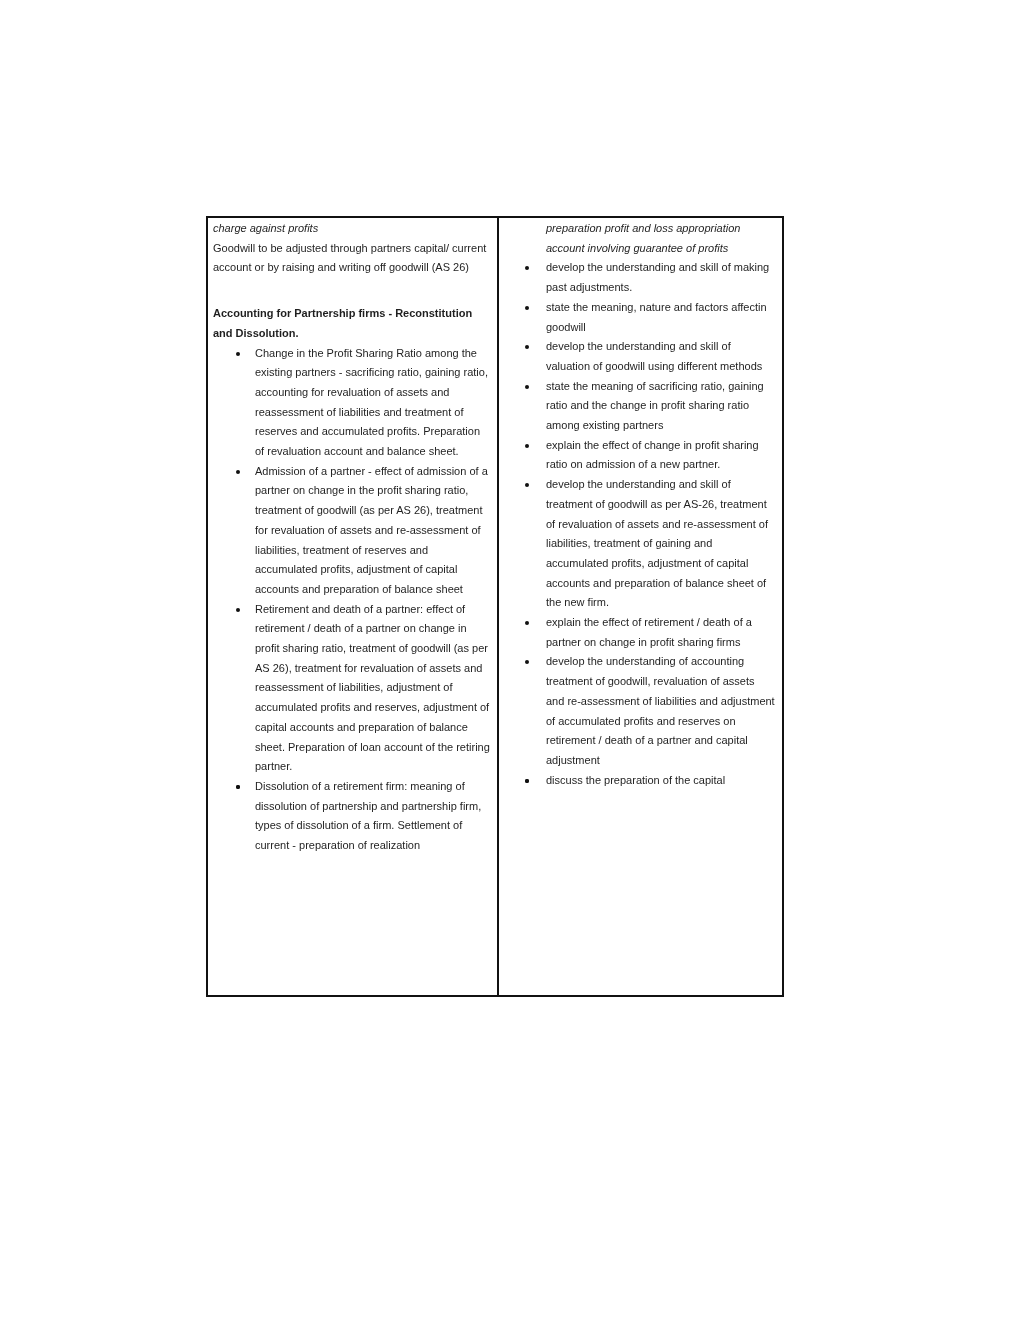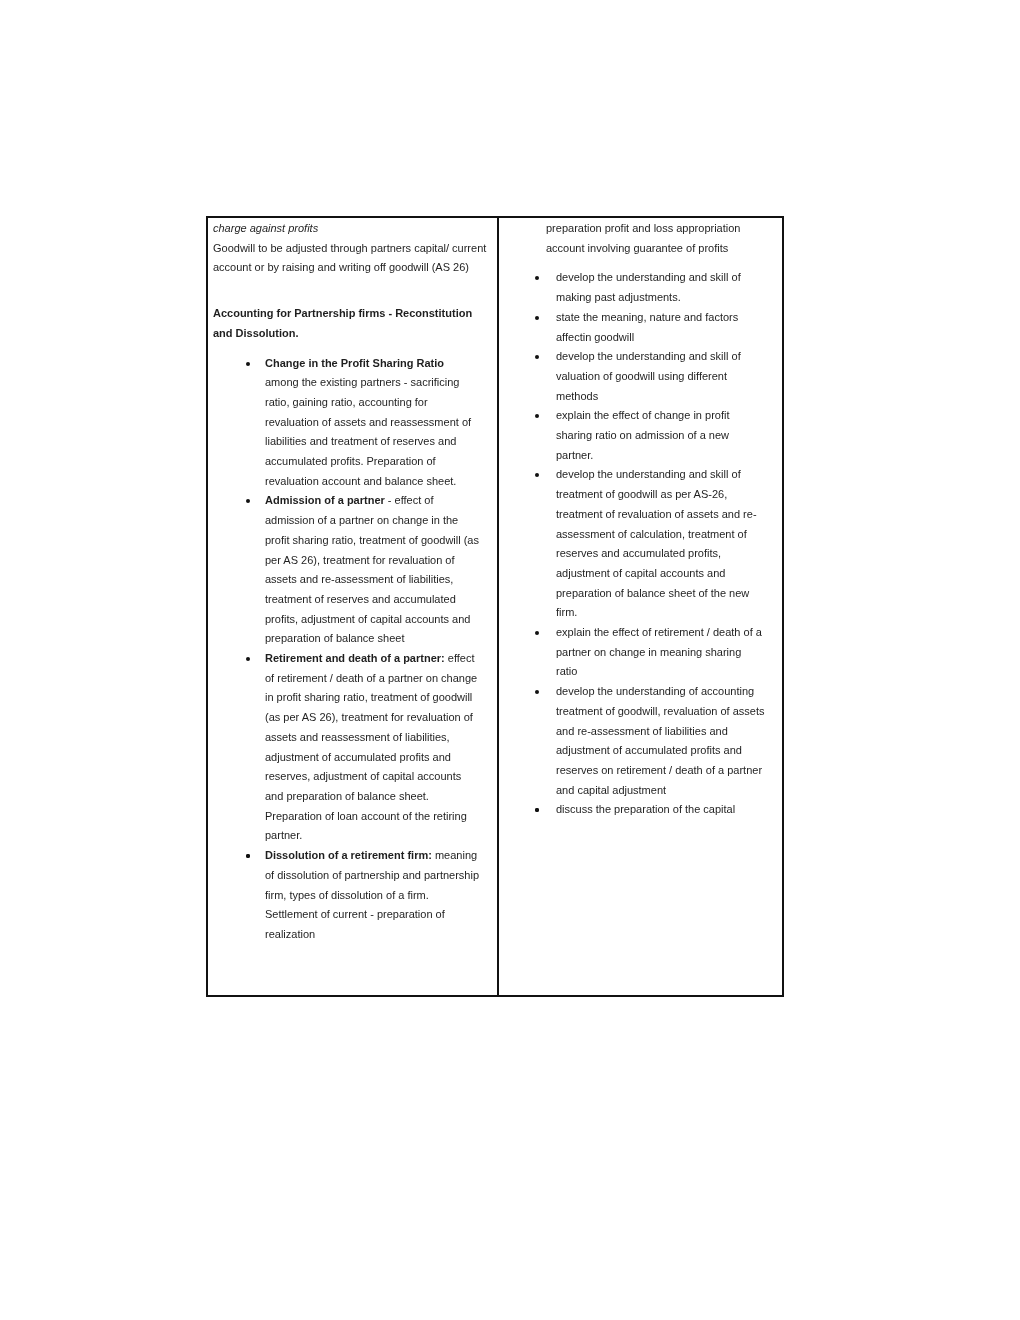--- a/index.html
+++ b/index.html
@@ -41,39 +41,39 @@
     padding-left: 0;
   }
   p { margin: 0; }
   .italic { font-style: italic; }
   .heading {
     font-weight: bold;
     margin-top: 26px;
   }
   ul.topic-list, ul.objective-list {
     list-style: none;
-    margin: 10px;
+    margin: 0;
     padding: 0;
   }
   ul.topic-list li, ul.objective-list li {
     position: relative;
     padding-left: 42px;
   }
   .bullet {
     position: absolute;
     left: 23px;
     top: 8px;
     width: 4px;
     height: 4px;
     background: #111;
     border-radius: 50%;
   }
-  .topic-title { font-weight: bold; }
+  .topic-title { font-weight: normal; }
   
-  .cont { padding-left: 47px; }
+  .cont { padding-left: 47px; font-style: italic; }
   ul.objective-list li { padding-left: 47px; }
   ul.objective-list .bullet { left: 26px; }
 </style>
 </head>
 <body>
 
 <div class="page">
   <div class="doc-table">
 
     <div class="cell left">
@@ -88,23 +88,24 @@
           <li><span class="bullet"></span><span class="topic-title">Dissolution of a retirement firm:</span><span> meaning of dissolution of partnership and partnership firm, types of dissolution of a firm. Settlement of current - preparation of realization</span></li>
         </ul>
     </div>
 
     <div class="cell right">
       <p class="cont">preparation profit and loss appropriation account involving guarantee of profits</p>
       <ul class="objective-list" id="objective-list">
           <li><span class="bullet"></span><span>develop the understanding and skill of making past adjustments.</span></li>
           <li><span class="bullet"></span><span>state the meaning, nature and factors affectin goodwill</span></li>
           <li><span class="bullet"></span><span>develop the understanding and skill of valuation of goodwill using different methods</span></li>
+          <li><span class="bullet"></span><span>state the meaning of sacrificing ratio, gaining ratio and the change in profit sharing ratio among existing partners</span></li>
           <li><span class="bullet"></span><span>explain the effect of change in profit sharing ratio on admission of a new partner.</span></li>
-          <li><span class="bullet"></span><span>develop the understanding and skill of treatment of goodwill as per AS-26, treatment of revaluation of assets and re-assessment of calculation, treatment of reserves and accumulated profits, adjustment of capital accounts and preparation of balance sheet of the new firm.</span></li>
-          <li><span class="bullet"></span><span>explain the effect of retirement / death of a partner on change in meaning sharing ratio</span></li>
+          <li><span class="bullet"></span><span>develop the understanding and skill of treatment of goodwill as per AS-26, treatment of revaluation of assets and re-assessment of liabilities, treatment of gaining and accumulated profits, adjustment of capital accounts and preparation of balance sheet of the new firm.</span></li>
+          <li><span class="bullet"></span><span>explain the effect of retirement / death of a partner on change in profit sharing firms</span></li>
           <li><span class="bullet"></span><span>develop the understanding of accounting treatment of goodwill, revaluation of assets and re-assessment of liabilities and adjustment of accumulated profits and reserves on retirement / death of a partner and capital adjustment</span></li>
           <li><span class="bullet"></span></li>
           <li><span class="bullet"></span><span>discuss the preparation of the capital</span></li>
         </ul>
     </div>
 
   </div>
 </div>
 
 </body></html>

